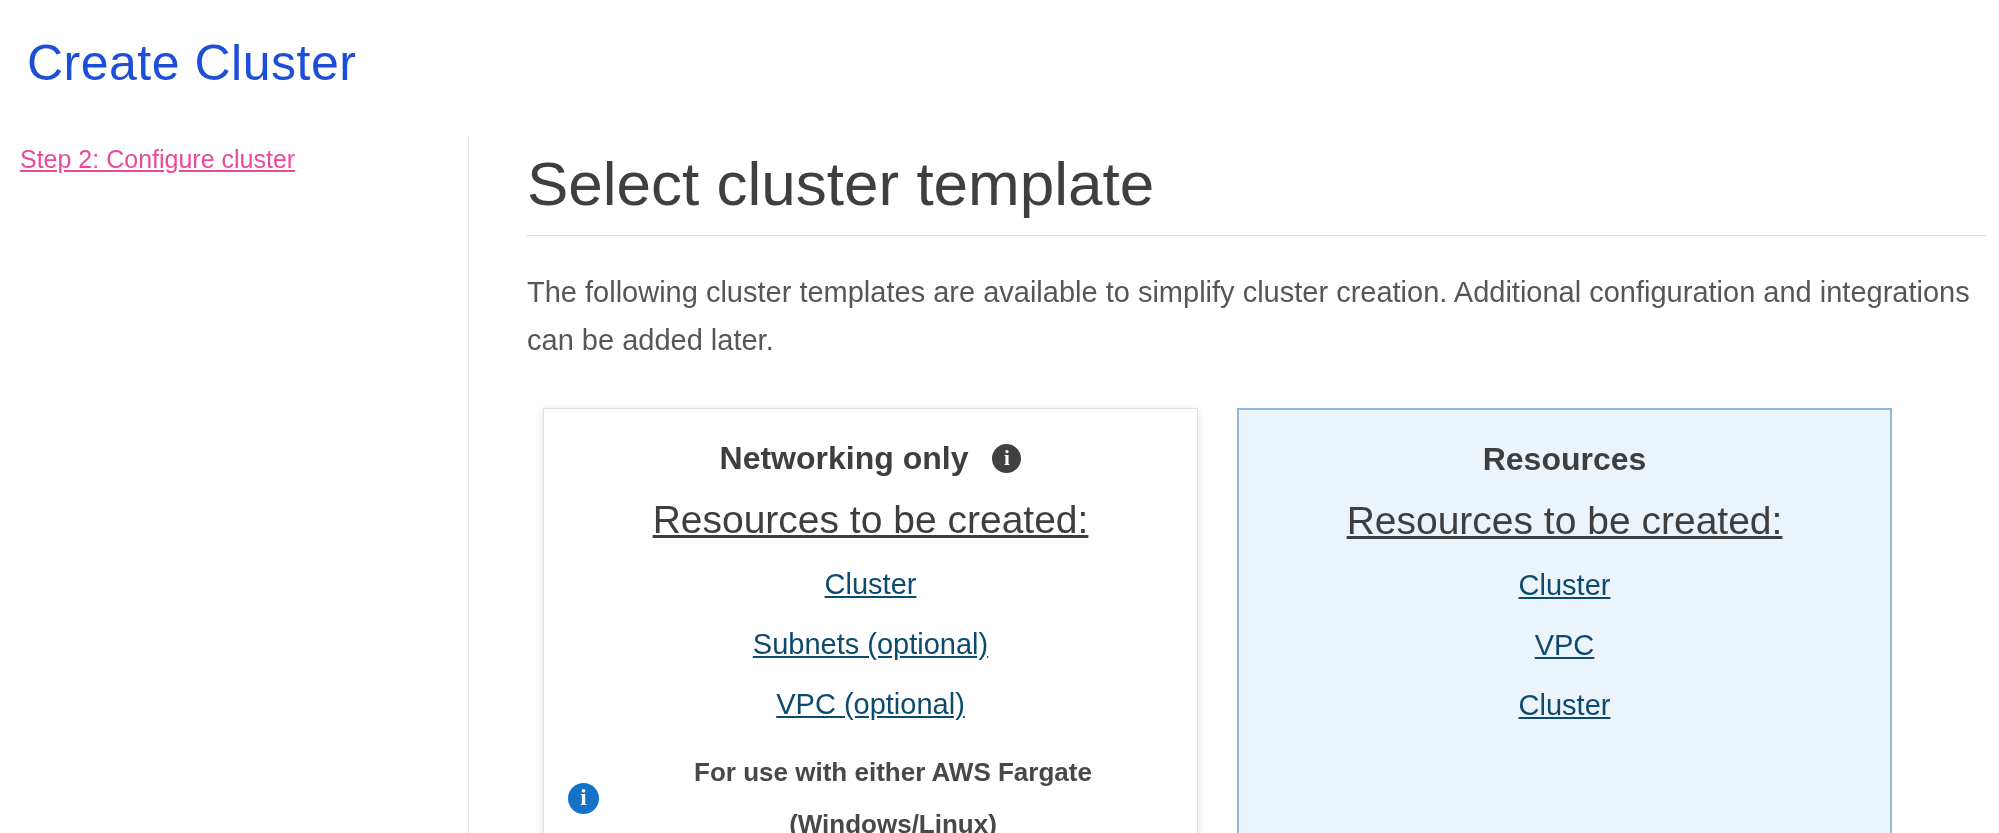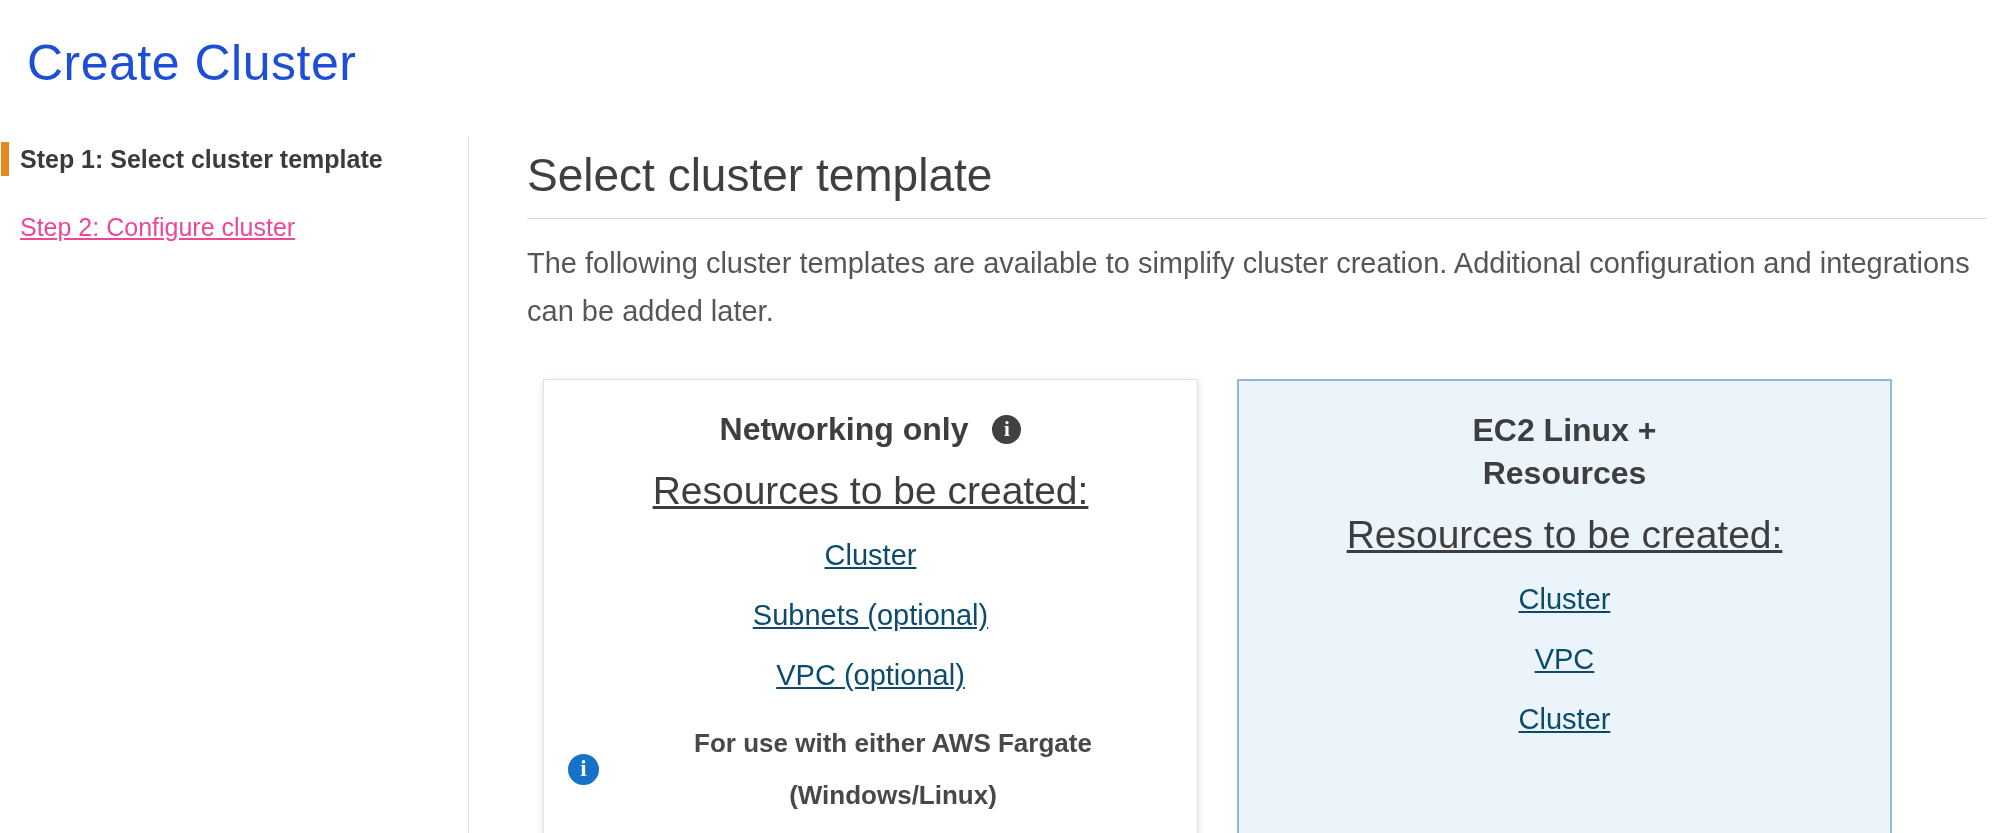--- a/index.html
+++ b/index.html
@@ -48,31 +48,31 @@
     margin-left: -19px;
   }
   .step.inactive { color: #ec4899; text-decoration: underline; }
 
   .main {
     flex: 1;
     padding: 12px 13px 0 58px;
     min-width: 0;
   }
   .section-heading {
-    font-size: 46px;
+    font-size: 62px;
     font-weight: 400;
     color: #3f3f3f;
   }
   .heading-rule {
     border: none;
     border-top: 1px solid #d9d9d9;
     margin: 16px 0 0 0;
   }
   .description {
-    margin-top: 20px;
+    margin-top: 32px;
     font-size: 29px;
     line-height: 48px;
     color: #565656;
     max-width: 1470px;
   }
 
   
   .cards {
     display: flex;
     gap: 39px;
@@ -164,21 +164,20 @@
   }
 </style>
 </head>
 <body>
 
 <h1 class="page-title">Create Cluster</h1>
 
 <div class="content-row">
 
   <nav class="sidebar">
-    <div class="step active">Step 1: Select cluster template</div>
     <div class="step inactive">Step 2: Configure cluster</div>
   </nav>
 
   <main class="main">
     <h2 class="section-heading">Select cluster template</h2>
     <hr class="heading-rule">
     <p class="description">The following cluster templates are available to simplify cluster creation. Additional configuration and integrations can be added later.</p>
 
     <div class="cards">
 
@@ -197,21 +196,20 @@
           <div class="note-line1">
             <span class="info-icon blue">i</span>
             <span>For use with either AWS Fargate (Windows/Linux)</span>
           </div>
           <div class="note-line2">or with External instance capacity.</div>
         </div>
       </div>
 
       <div class="card selected">
         <div class="card-title">
-          <div>EC2 Linux +</div>
           <div>Resources</div>
         </div>
         <div class="resources-heading">Resources to be created:</div>
         <div class="resource">Cluster</div>
         <div class="resource">VPC</div>
         <div class="resource">Cluster</div>
       </div>
 
     </div>
   </main>

